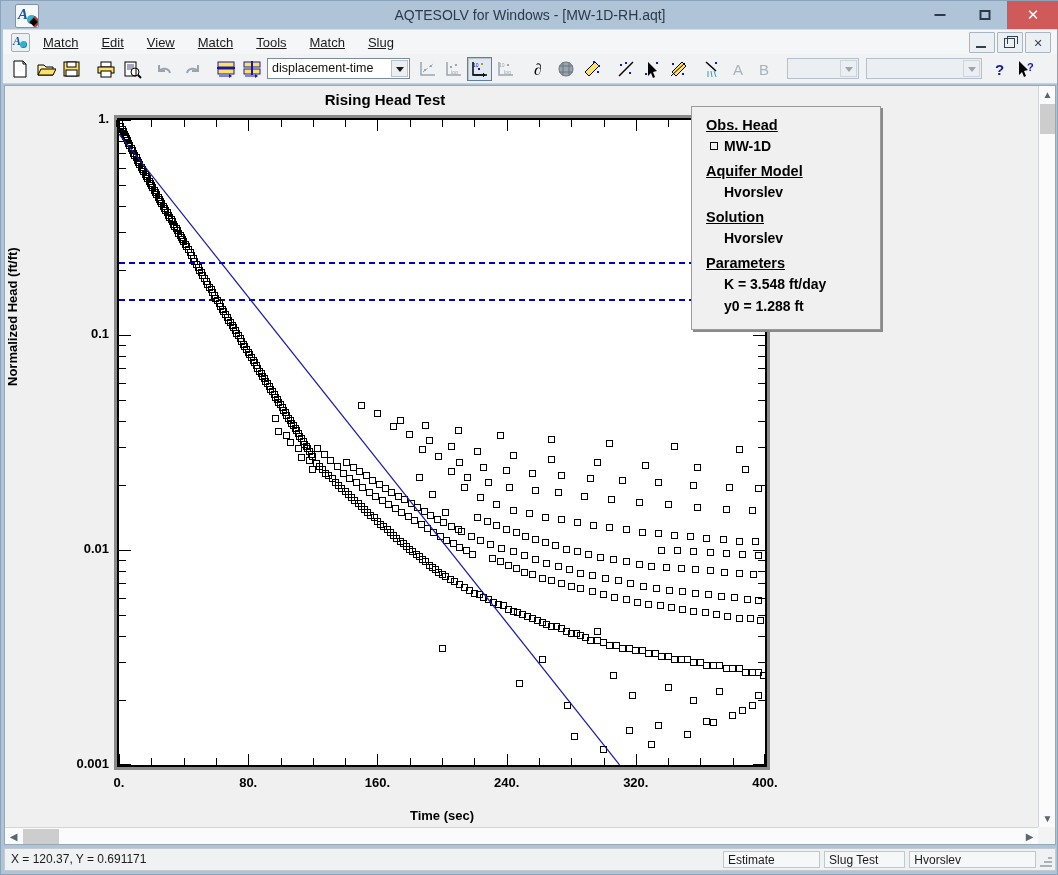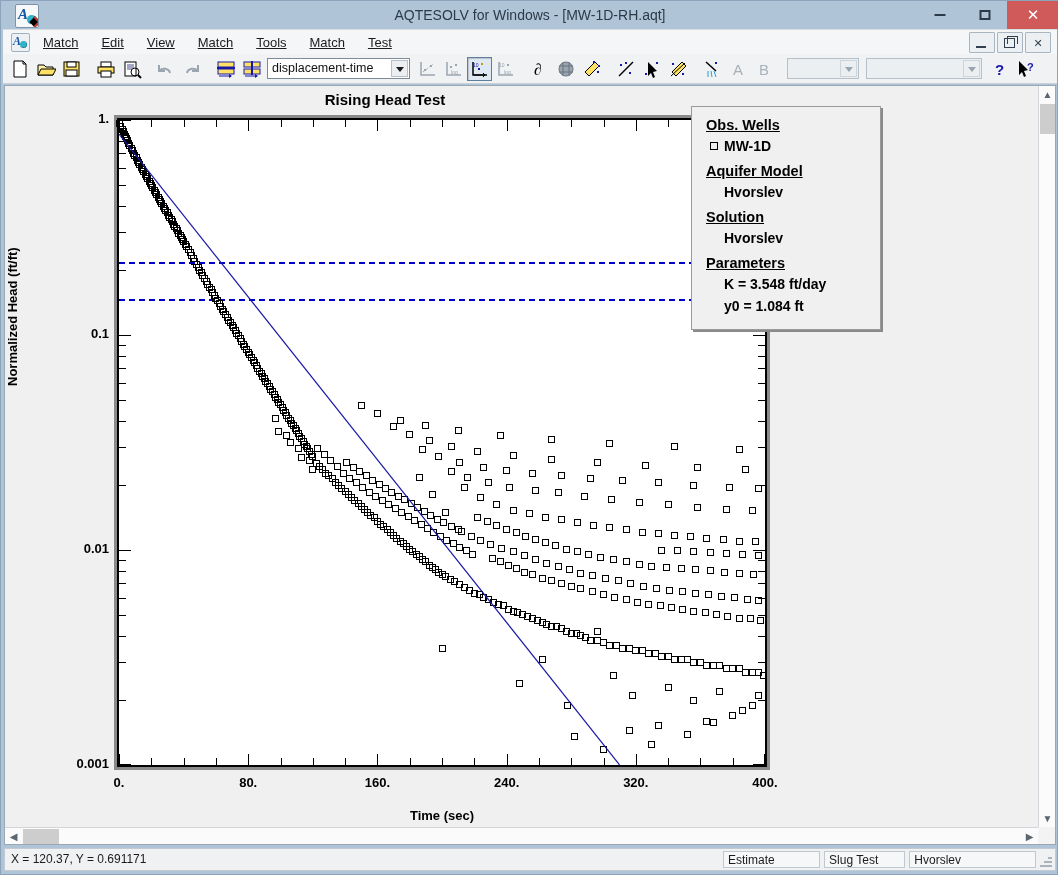--- a/index.html
+++ b/index.html
@@ -256,21 +256,21 @@
     <div class="mdi-icon">
       <span class="a">A</span>
       <span class="sw"></span>
     </div>
     <div class="menu-item"><u>Match</u></div>
     <div class="menu-item"><u>Edit</u></div>
     <div class="menu-item"><u>View</u></div>
     <div class="menu-item"><u>Match</u></div>
     <div class="menu-item"><u>Tools</u></div>
     <div class="menu-item"><u>Match</u></div>
-    <div class="menu-item"><u>Test</u></div>
+    <div class="menu-item"><u>Slug</u></div>
     <div class="mdi-wbtns">
       <div class="mdi-wbtn">
           <span class="bar"></span>
         </div>
       <div class="mdi-wbtn">
           <span class="rest"></span>
         </div>
       <div class="mdi-wbtn">
           <span class="g">✕</span>
         </div>
@@ -1086,29 +1086,29 @@
       <div id="xtlbls">
           <div class="xtick-lbl" style="left: 114px; top: 689px;">0.</div>
           <div class="xtick-lbl" style="left: 243.2px; top: 689px;">80.</div>
           <div class="xtick-lbl" style="left: 372.4px; top: 689px;">160.</div>
           <div class="xtick-lbl" style="left: 501.6px; top: 689px;">240.</div>
           <div class="xtick-lbl" style="left: 630.8px; top: 689px;">320.</div>
           <div class="xtick-lbl" style="left: 760px; top: 689px;">400.</div>
         </div>
 
       <div class="legend" id="legend">
-          <div class="lg-head">Obs. Wells</div>
+          <div class="lg-head">Obs. Head</div>
           <div class="lg-row sym"><span class="lg-sq"></span><span>MW-1D</span></div>
           <div class="lg-head">Aquifer Model</div>
           <div class="lg-row"><span>Hvorslev</span></div>
           <div class="lg-head">Solution</div>
           <div class="lg-row"><span>Hvorslev</span></div>
           <div class="lg-head">Parameters</div>
           <div class="lg-row"><span>K  = 3.548 ft/day</span></div>
-          <div class="lg-row"><span>y0 = 1.084 ft</span></div>
+          <div class="lg-row"><span>y0 = 1.288 ft</span></div>
         </div>
 
     </div>
 
     <div class="vscroll">
       <div class="sb-arrow v-up">▲</div>
       <div class="vthumb"></div>
       <div class="sb-arrow v-dn">▼</div>
     </div>
     <div class="hscroll">

